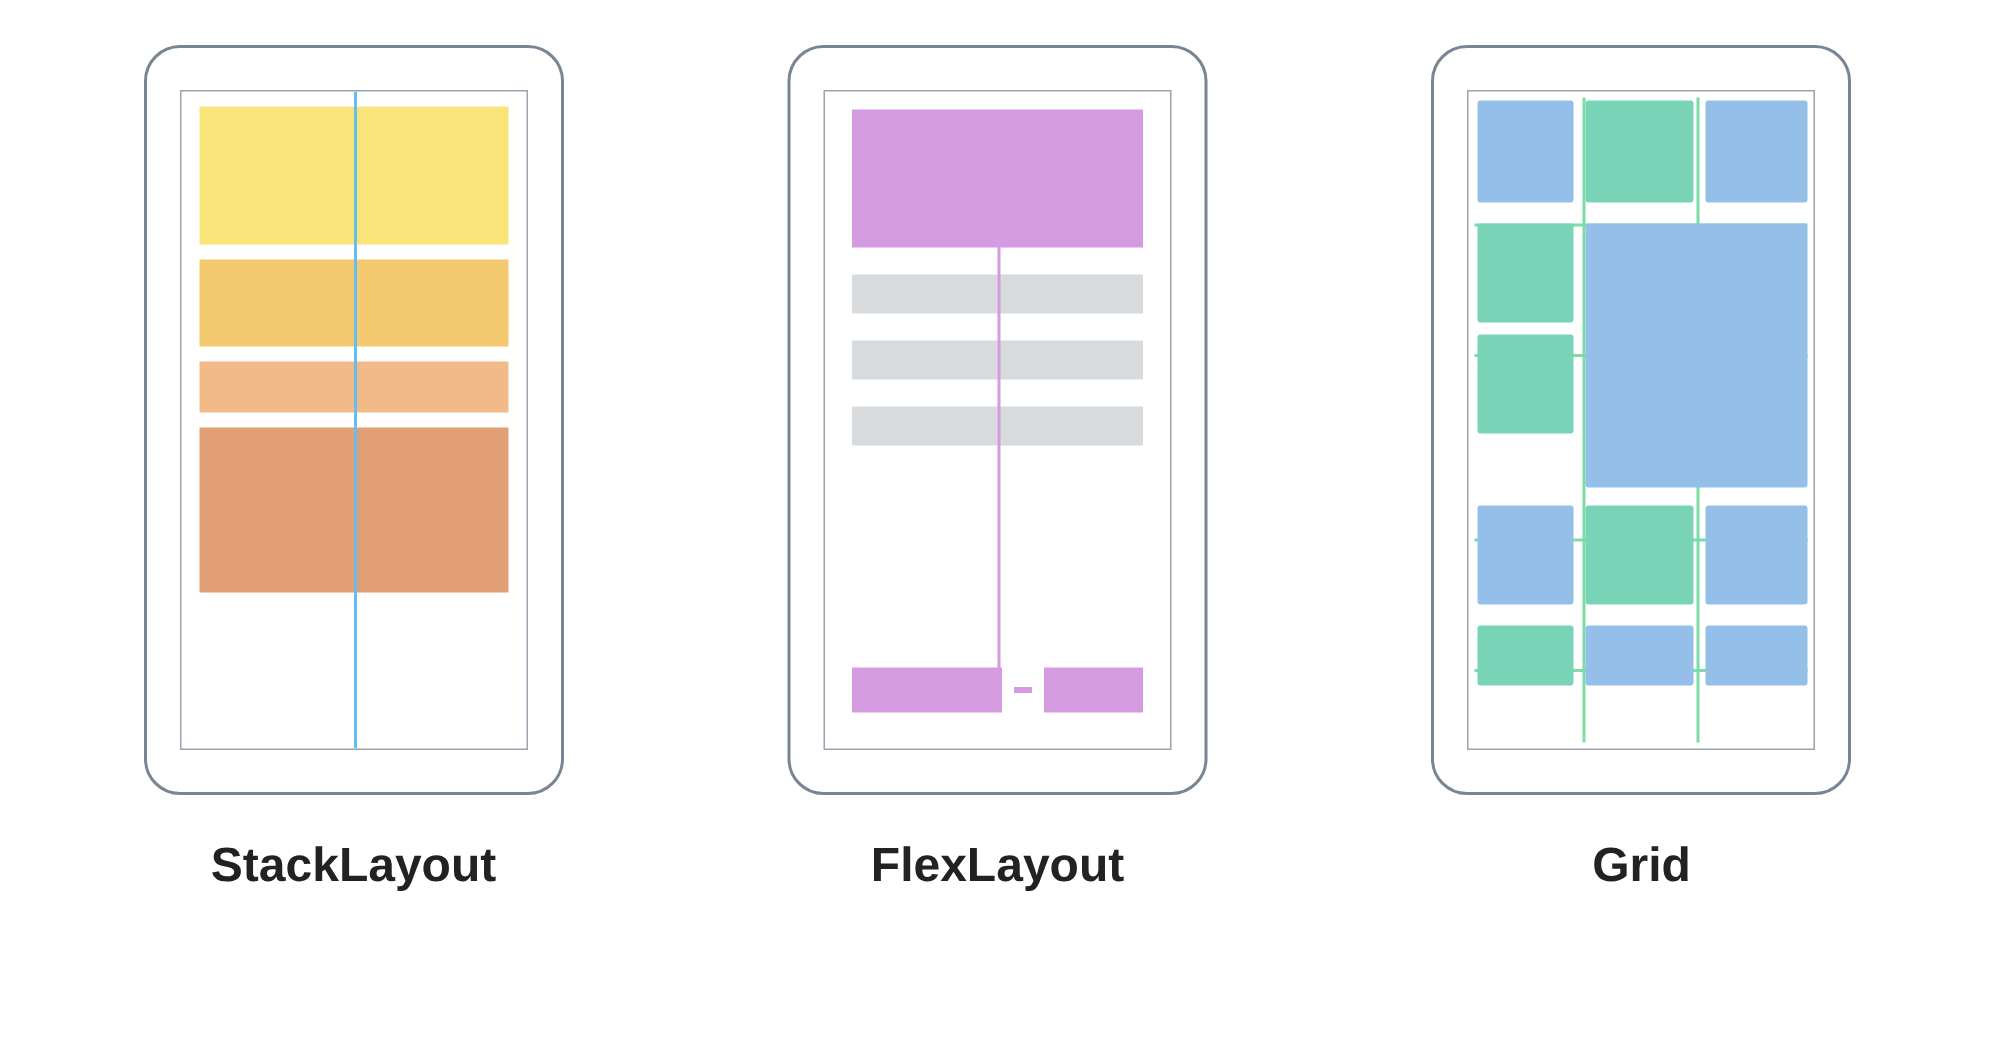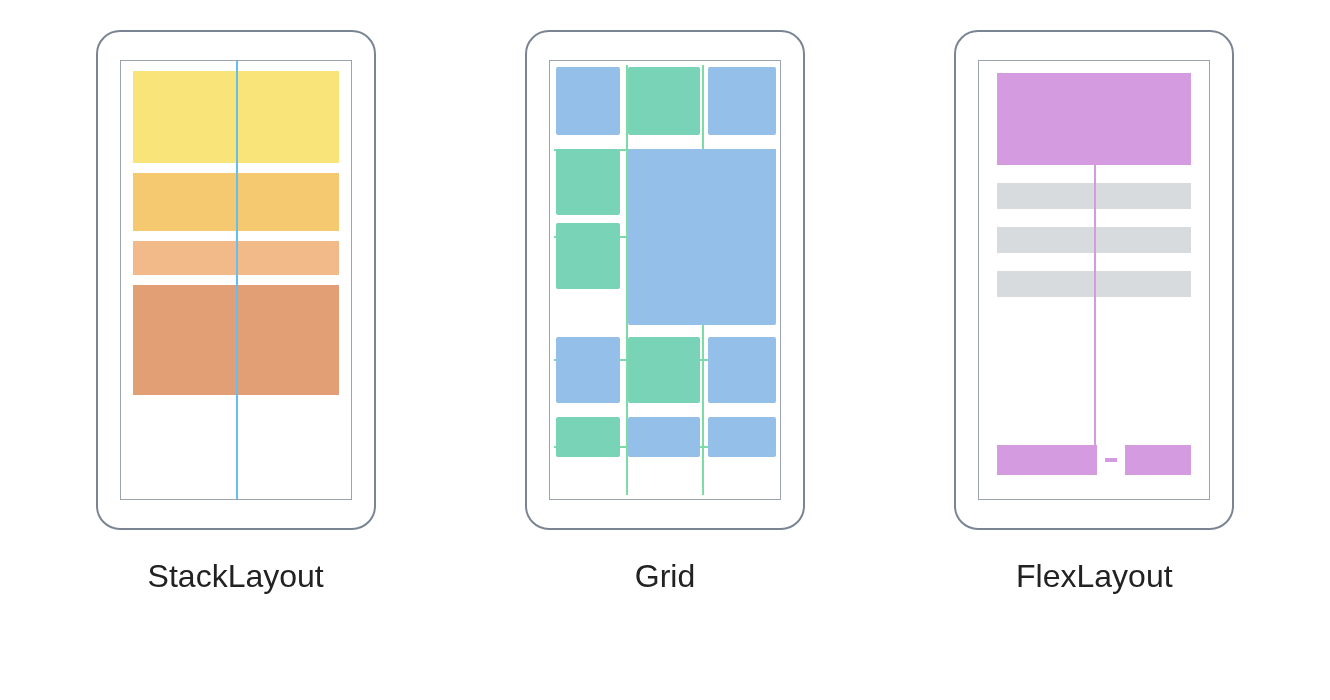--- a/index.html
+++ b/index.html
@@ -6,23 +6,24 @@
   body {
     margin: 0;
     padding: 0;
     background: #fff;
     font-family: "Segoe UI", Arial, sans-serif;
     width: 1330px;
     height: 700px;
   }
   .row {
     display: flex;
-    justify-content: center;
+    justify-content: flex-end;
     padding: 30px 40px 0 40px;
     gap: 38px;
+    font-weight: bold;
   }
   .col {
     flex: 1;
     display: flex;
     flex-direction: column;
     align-items: center;
   }
   .device {
     width: 280px;
     height: 500px;
@@ -170,20 +171,38 @@
         <div class="stack-axis"></div>
         <div class="stack-bar s1"></div>
         <div class="stack-bar s2"></div>
         <div class="stack-bar s3"></div>
         <div class="stack-bar s4"></div>
       </div>
     </div>
     <div class="caption">StackLayout</div>
   </div>
 
+
+  <div class="col">
+    <div class="device">
+      <div class="screen flex">
+        <div class="flex-axis"></div>
+        <div class="fx-head"></div>
+        <div class="fx-row"></div>
+        <div class="fx-row"></div>
+        <div class="fx-row"></div>
+        <div class="fx-foot-wrap">
+          <div class="fx-foot-a"></div>
+          <div class="fx-join"></div>
+          <div class="fx-foot-b"></div>
+        </div>
+      </div>
+    </div>
+    <div class="caption">FlexLayout</div>
+  </div>
 
   <div class="col">
     <div class="device">
       <div class="screen grid">
         <div class="gridlines-v gv gv1"></div>
         <div class="gridlines-v gv gv2"></div>
         <div class="gridlines-h gh gh1"></div>
         <div class="gridlines-h gh gh2"></div>
         <div class="gridlines-h gh gh3"></div>
         <div class="gridlines-h gh gh4"></div>
@@ -197,31 +216,13 @@
         <div class="gcell cg g8"></div>
         <div class="gcell cb g9"></div>
         <div class="gcell cg g10"></div>
         <div class="gcell cb g11"></div>
         <div class="gcell cb g12"></div>
       </div>
     </div>
     <div class="caption">Grid</div>
   </div>
 
-  <div class="col">
-    <div class="device">
-      <div class="screen flex">
-        <div class="flex-axis"></div>
-        <div class="fx-head"></div>
-        <div class="fx-row"></div>
-        <div class="fx-row"></div>
-        <div class="fx-row"></div>
-        <div class="fx-foot-wrap">
-          <div class="fx-foot-a"></div>
-          <div class="fx-join"></div>
-          <div class="fx-foot-b"></div>
-        </div>
-      </div>
-    </div>
-    <div class="caption">FlexLayout</div>
-  </div>
-
 </div>
 
 </body></html>

